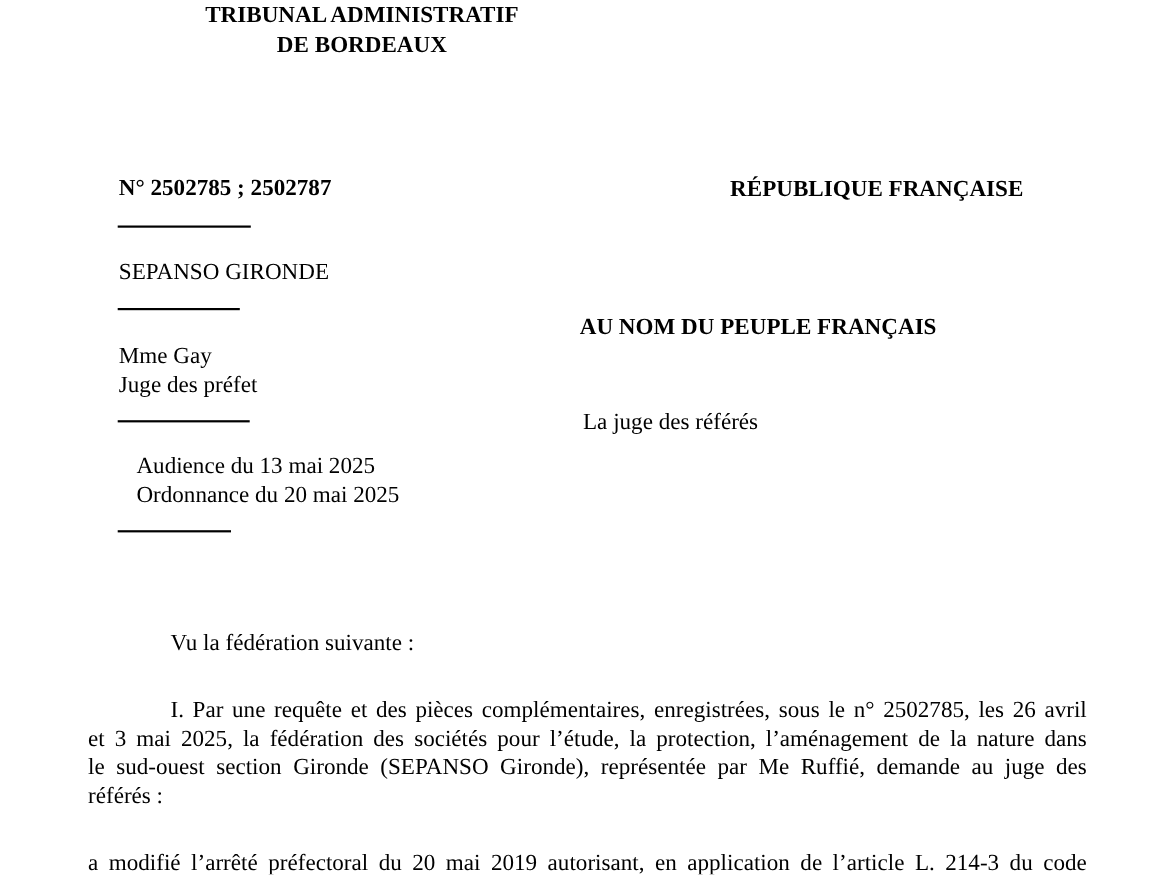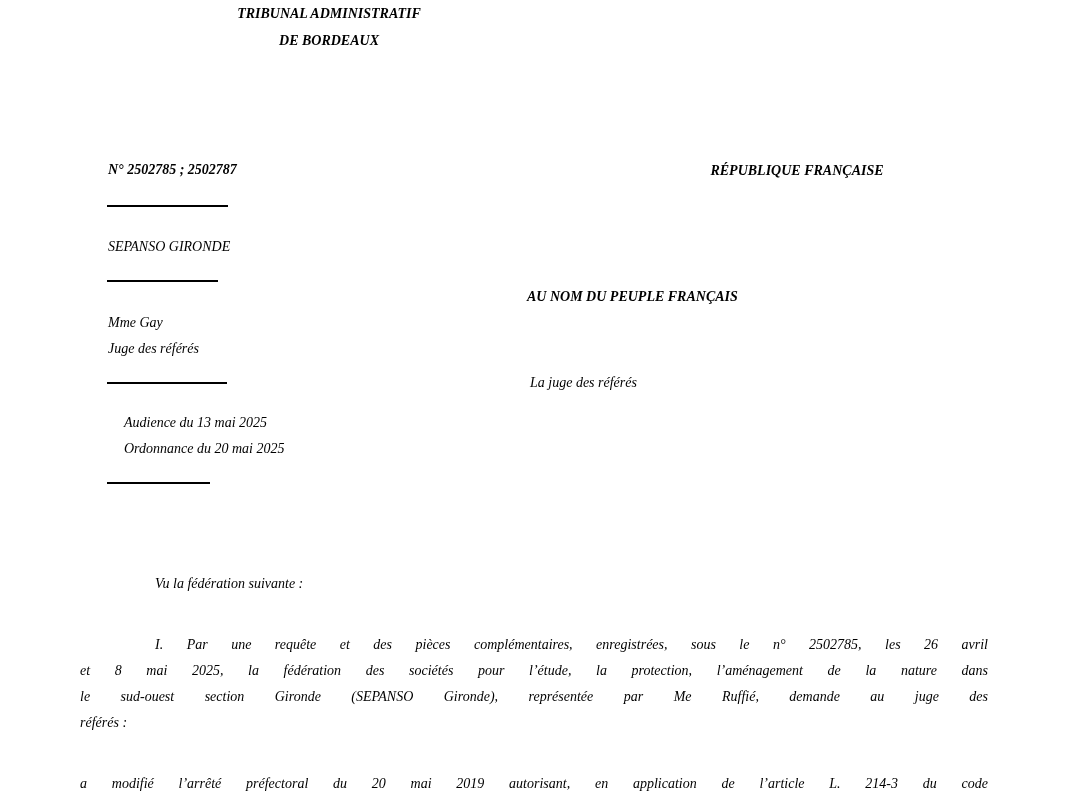--- a/index.html
+++ b/index.html
@@ -3,24 +3,23 @@
 <meta charset="utf-8">
 <style>
   html, body { margin: 0; padding: 0; background: #ffffff; }
   .page {
     position: relative;
     width: 1067px;
     height: 795px;
     background: #ffffff;
     color: #000000;
     font-family: "Liberation Serif", "DejaVu Serif", serif;
-    font-size: 14px;
+    font-size: 21px;
     line-height: 26px;
     overflow: hidden;
-    font-style: italic;
   }
   .abs { position: absolute; }
   .bold { font-weight: bold; }
 
   .court-header {
     left: 0; top: 5; width: 658;
     width: 658px;
     text-align: center;
     font-weight: bold;
     line-height: 27px;
@@ -67,40 +66,40 @@
   </header>
 
   <div class="abs case-numbers bold">N° 2502785 ; 2502787</div>
   <div class="rule rule-1"></div>
 
   <div class="abs party-name">SEPANSO GIRONDE</div>
   <div class="rule rule-2"></div>
 
   <div class="abs judge-block">
     <div>Mme Gay</div>
-    <div>Juge des référés</div>
+    <div>Juge des préfet</div>
   </div>
   <div class="rule rule-3"></div>
 
   <div class="abs dates-block">
     <div>Audience du 13 mai 2025</div>
     <div>Ordonnance du 20 mai 2025</div>
   </div>
   <div class="rule rule-4"></div>
 
   <div class="abs republique bold">RÉPUBLIQUE FRANÇAISE</div>
   <div class="abs au-nom bold">AU NOM DU PEUPLE FRANÇAIS</div>
   <div class="abs la-juge">La juge des référés</div>
 
   <main class="abs body-text">
     <p class="intro indent">Vu la fédération suivante :</p>
 
     <div class="para">
       <div class="jline indent">I. Par une requête et des pièces complémentaires, enregistrées, sous le n° 2502785, les 26 avril</div>
-      <div class="jline">et 8 mai 2025, la fédération des sociétés pour l’étude, la protection, l’aménagement de la nature dans</div>
+      <div class="jline">et 3 mai 2025, la fédération des sociétés pour l’étude, la protection, l’aménagement de la nature dans</div>
       <div class="jline">le sud-ouest section Gironde (SEPANSO Gironde), représentée par Me Ruffié, demande au juge des</div>
       <div class="lastline">référés :</div>
     </div>
 
     <div class="para">
       <div class="jline">a modifié l’arrêté préfectoral du 20 mai 2019 autorisant, en application de l’article L. 214-3 du code</div>
     </div>
   </main>
 
 </div>

